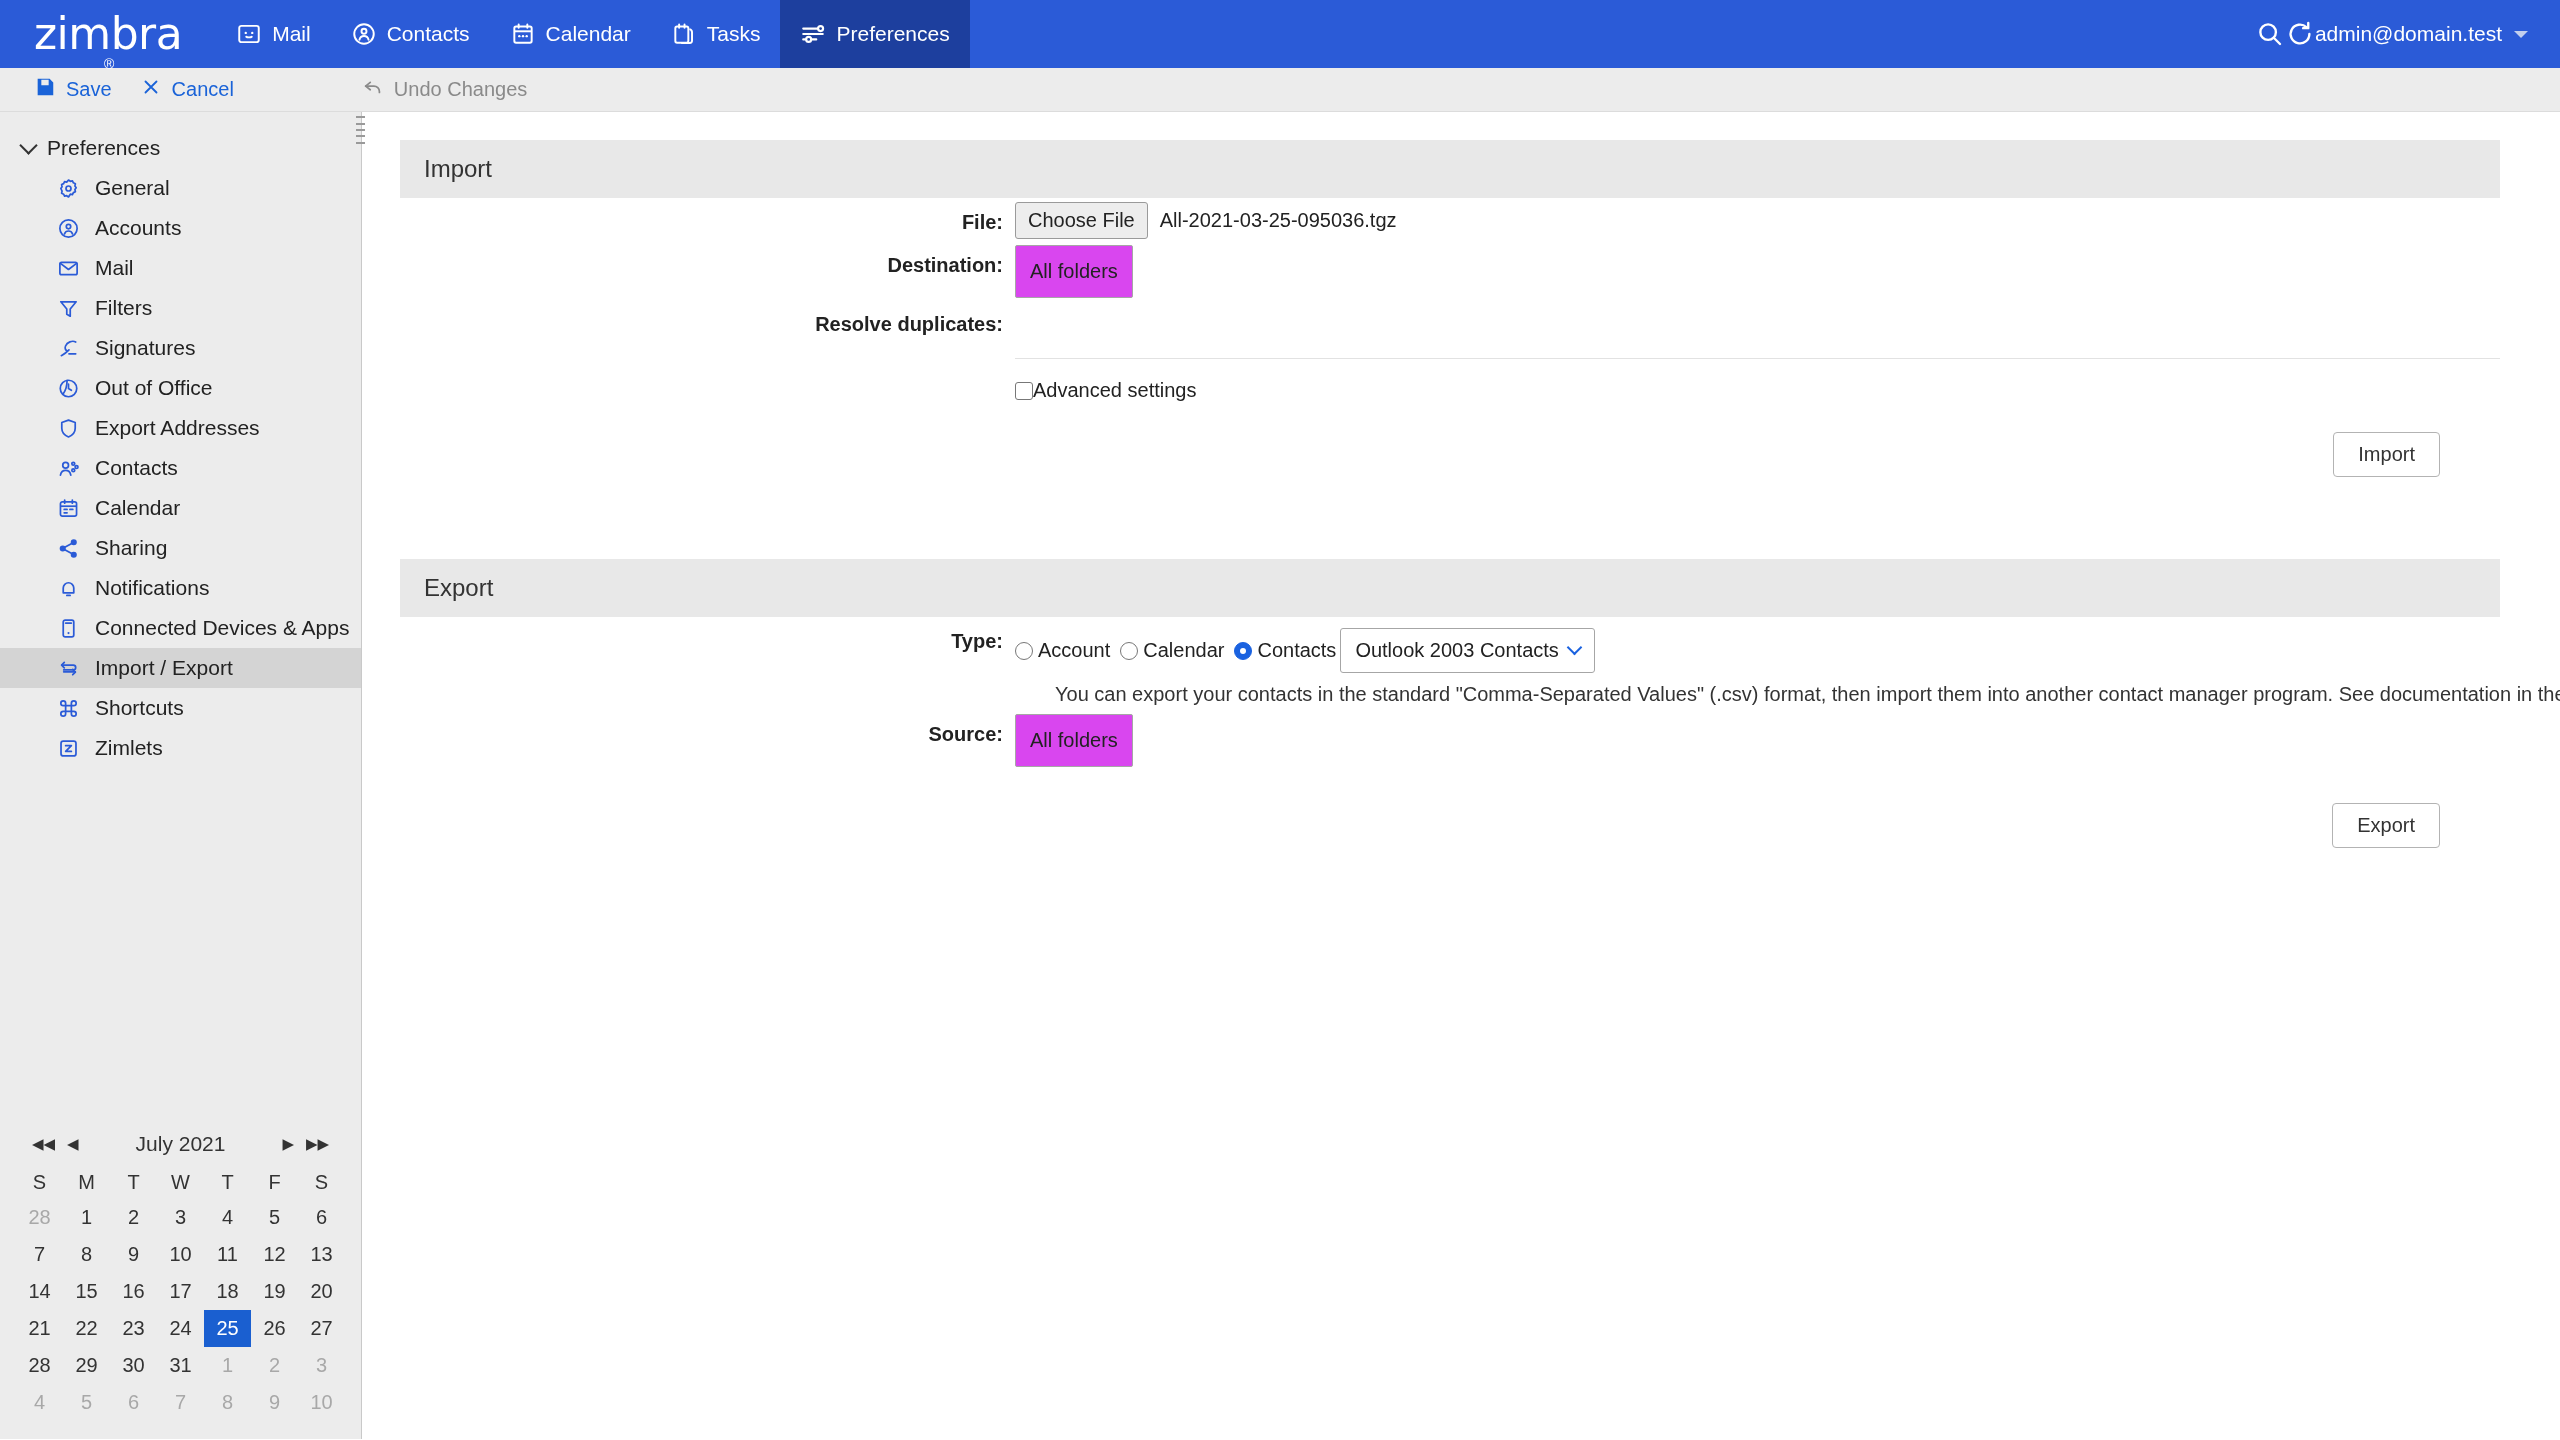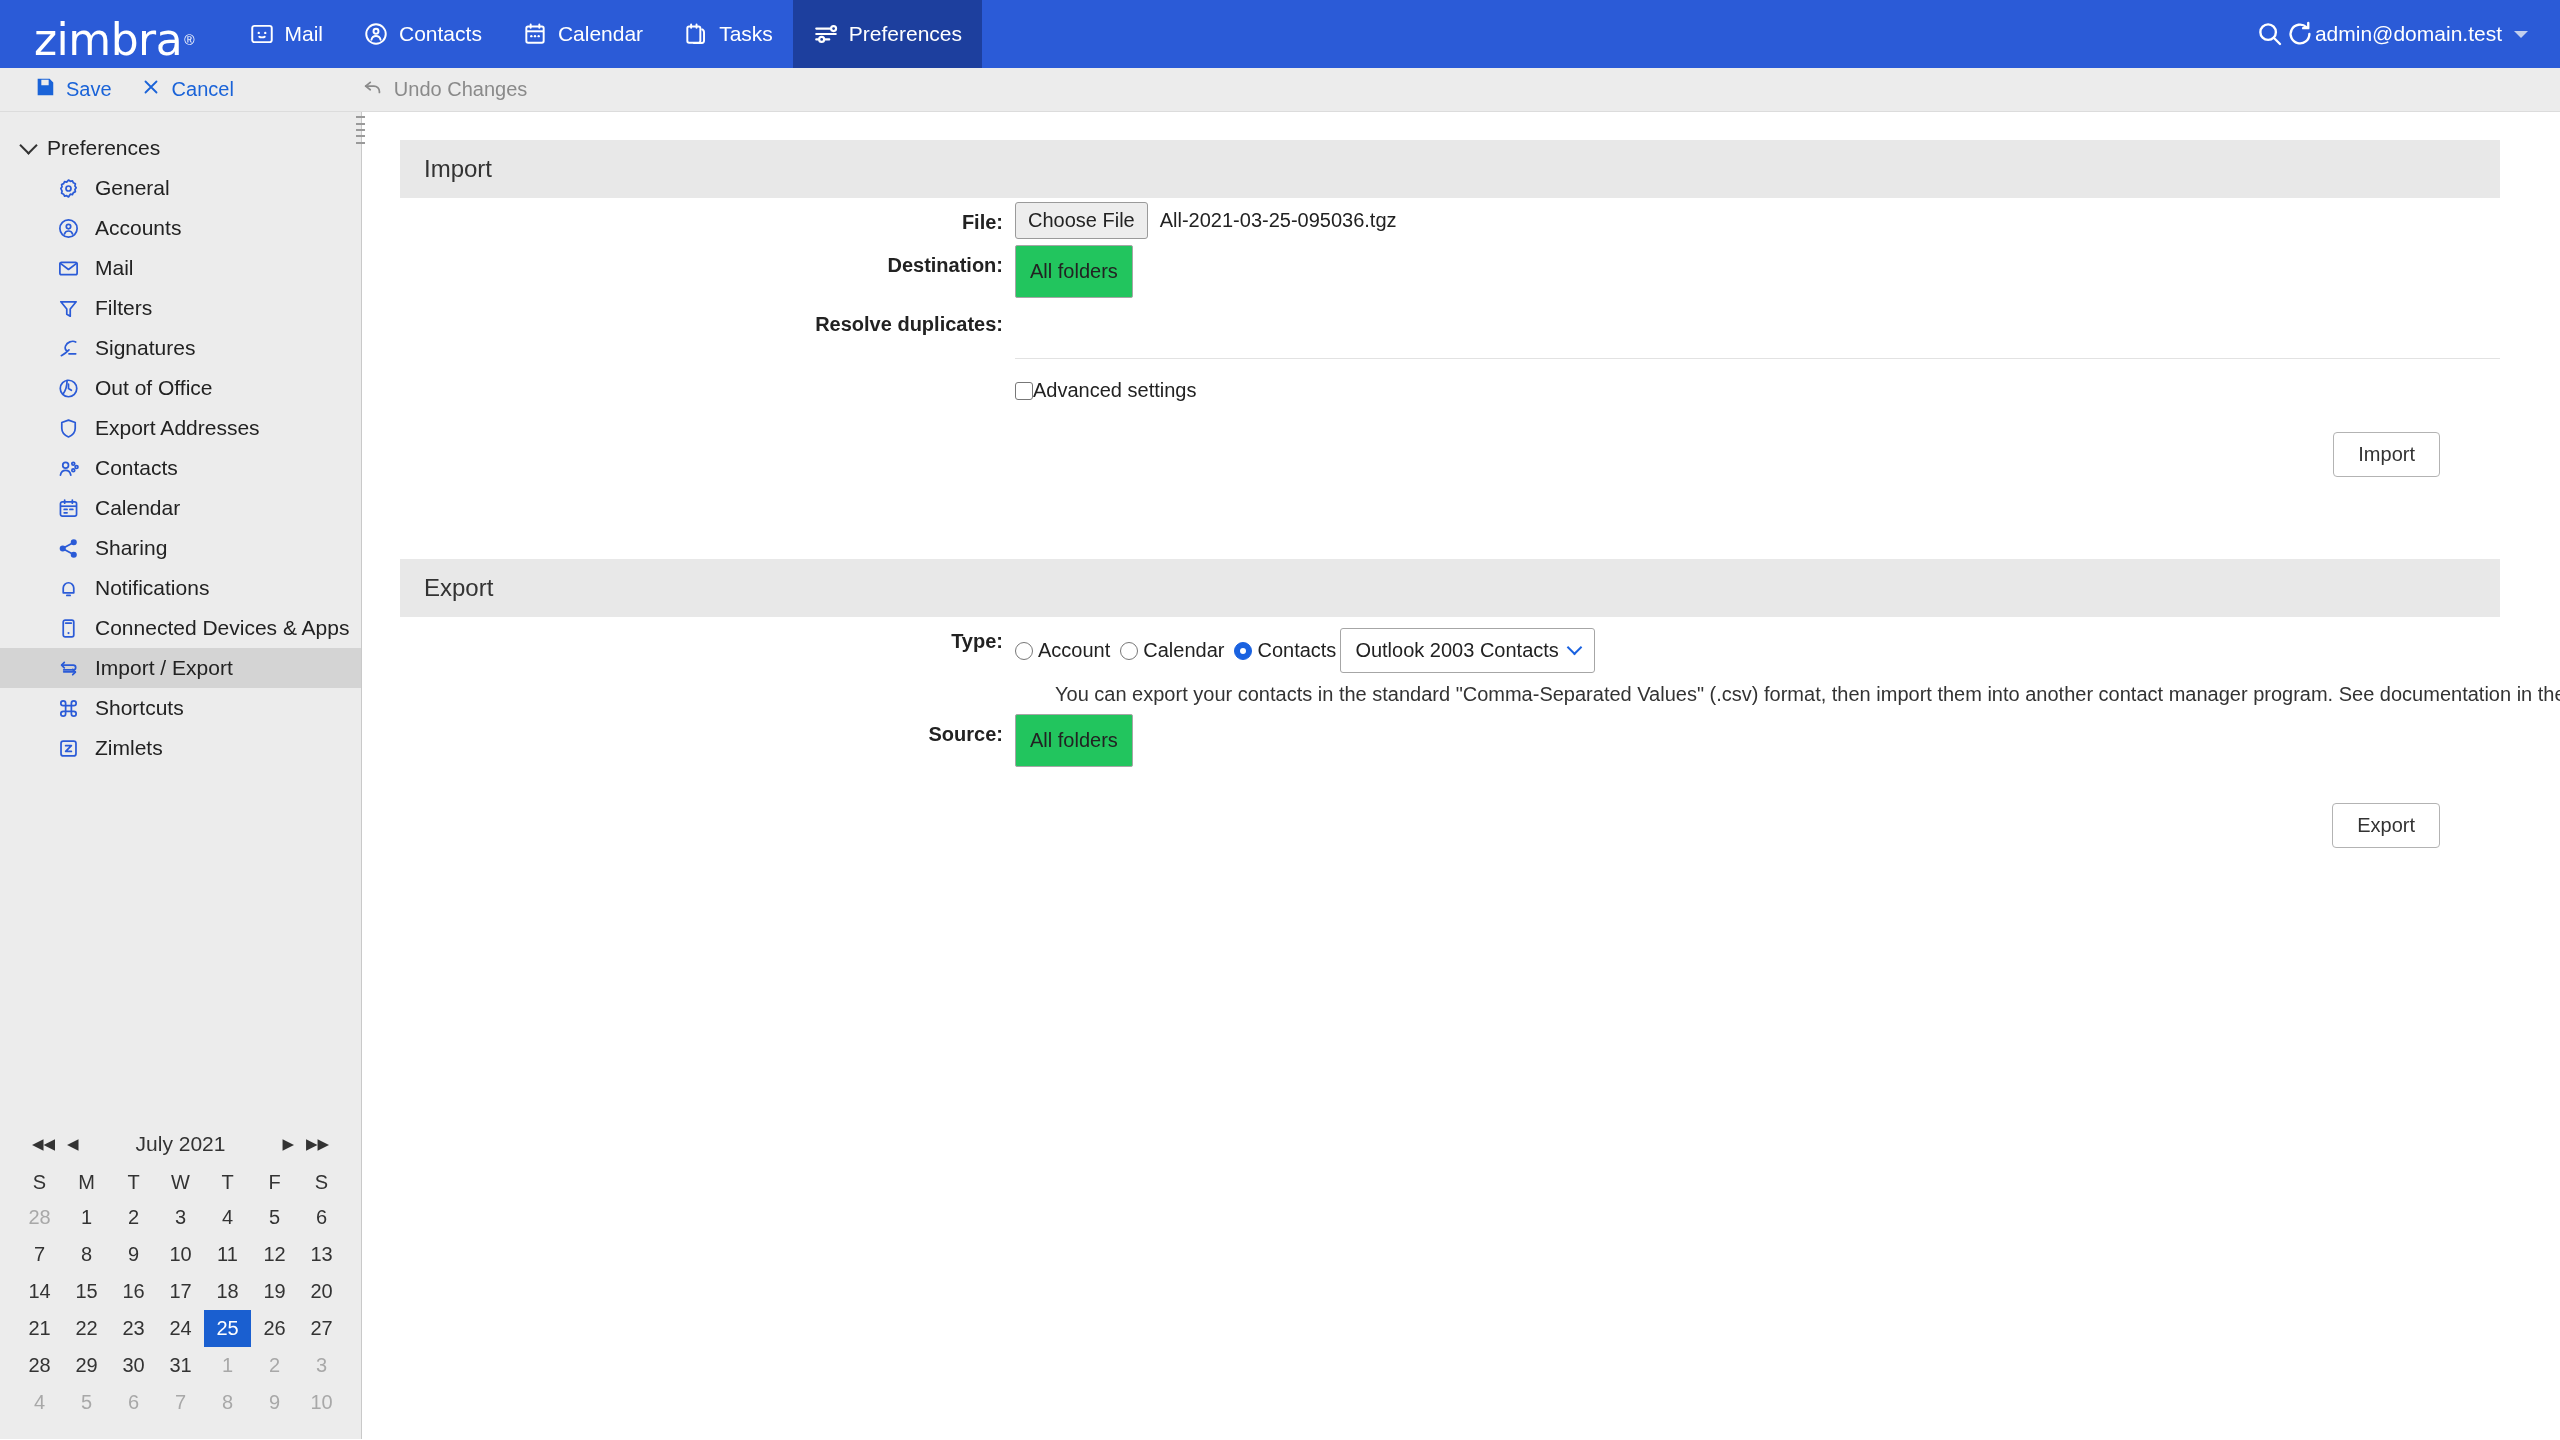--- a/index.html
+++ b/index.html
@@ -15,20 +15,21 @@
     height: 68px;
     background: #2b5bd7;
     display: flex;
     align-items: stretch;
     position: relative;
   }
   #brand {
     display: flex; align-items: center;
     padding: 12px 34px 0 34px;
     color: #fff;
+    flex-direction: column;
   }
   #brand .logo-text {
     font-size: 44px;
     font-weight: 400;
     letter-spacing: -0.5px;
     font-family: "DejaVu Sans", sans-serif;
     line-height: 1;
     position: relative;
   }
   #brand .logo-reg {
@@ -194,21 +195,21 @@
     color: #222;
     padding: 6px 12px;
     border-radius: 3px;
     cursor: pointer;
     font-family: "Liberation Sans", sans-serif;
   }
   .file-name { font-size: 20px; color: #222; margin-left: 12px; }
 
   .folder-picker {
     border: 1px solid #a6a6a6;
-    background: #22c55e;
+    background: #d946ef;
     font-size: 20px; color: #222;
     padding: 14px 14px;
     min-width: 108px;
     border-radius: 2px;
     cursor: pointer;
   }
 
   .radio-group { display: flex; align-items: center; gap: 0px; padding-top: 7px; }
   .radio-opt {
     display: flex; align-items: center; gap: 5px;

